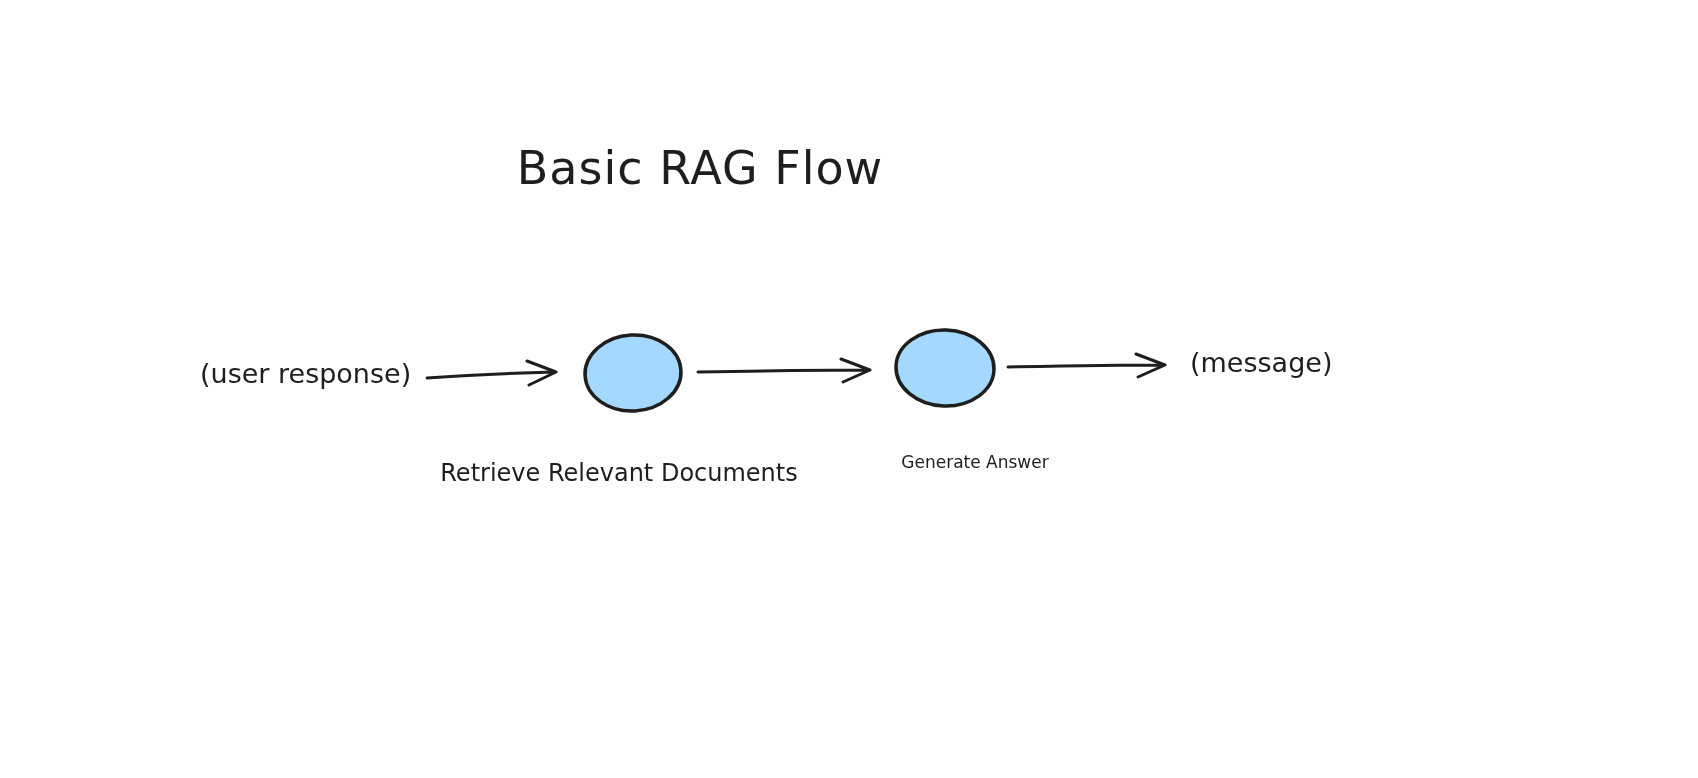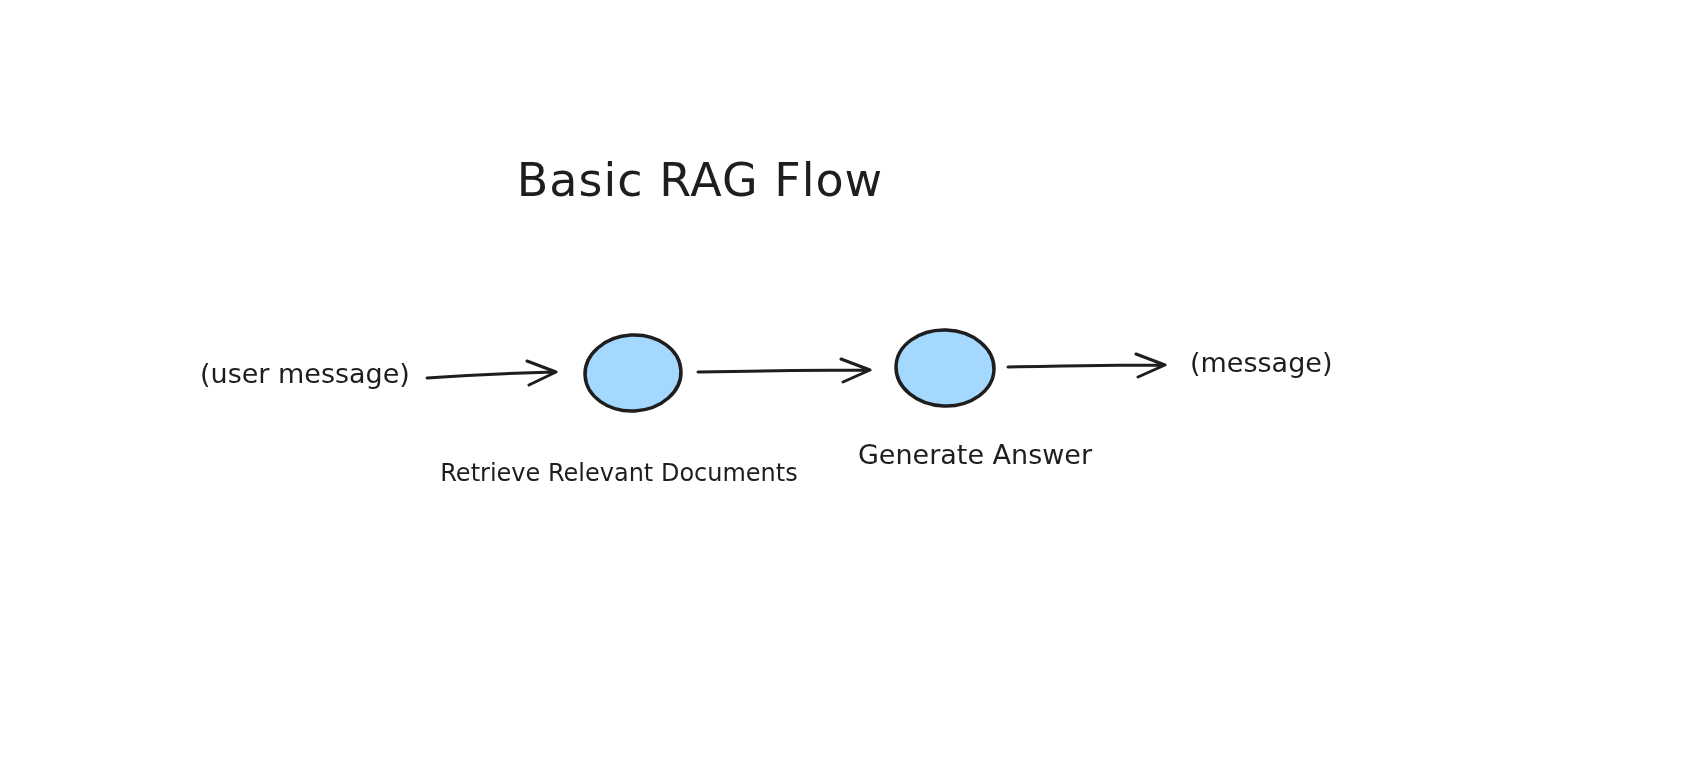--- a/index.html
+++ b/index.html
@@ -30,43 +30,42 @@
     white-space: nowrap;
     line-height: 1.2;
   }
   .diagram-title {
     left: 700px;
     top: 141px;
     transform: translateX(-50%);
     font-size: 46px;
     font-weight: 500;
     letter-spacing: 1px;
-    margin-top: 12px;
   }
   .input-label {
     left: 200px;
     top: 358px;
     font-size: 27px;
   }
   .output-label {
     left: 1190px;
     top: 347px;
     font-size: 27px;
   }
   .node-label-1 {
     left: 619px;
     top: 459px;
     transform: translateX(-50%);
     font-size: 24px;
   }
   .node-label-2 {
     left: 975px;
-    top: 439px;
+    top: 452px;
     transform: translateX(-50%);
-    font-size: 27px;
+    font-size: 17px;
     text-align: center;
   }
   .arrow {
     fill: none;
     stroke: #1e1e1e;
     stroke-width: 3;
     stroke-linecap: round;
     stroke-linejoin: round;
   }
   .node-ellipse {
@@ -86,21 +85,21 @@
 
     <path class="arrow" d="M 698 372 C 752 371 818 370 866 370 M 870 370 L 841 359 M 870 370 L 843 382" stroke="#1e1e1e"></path>
 
     <ellipse class="node-ellipse" cx="945" cy="368" rx="49" ry="38" transform="rotate(2 945 368)" fill="#a5d8ff" stroke="#1e1e1e"></ellipse>
 
     <path class="arrow" d="M 1008 367 C 1060 366 1116 365 1161 365 M 1165 365 L 1136 354 M 1165 365 L 1138 377" stroke="#1e1e1e"></path>
   </svg>
 
   <div class="label diagram-title">Basic RAG Flow</div>
 
-  <div class="label input-label">(user message)</div>
+  <div class="label input-label">(user response)</div>
 
   <div class="label node-label-1">Retrieve Relevant Documents</div>
 
   <div class="label node-label-2">Generate Answer</div>
 
   <div class="label output-label">(message)</div>
 
 </div>
 
 </body></html>

